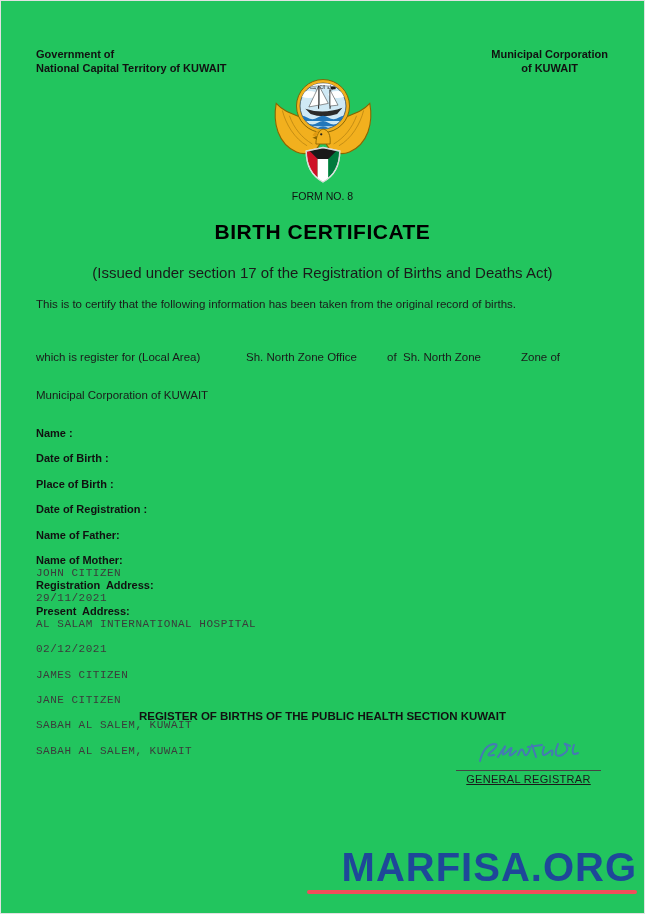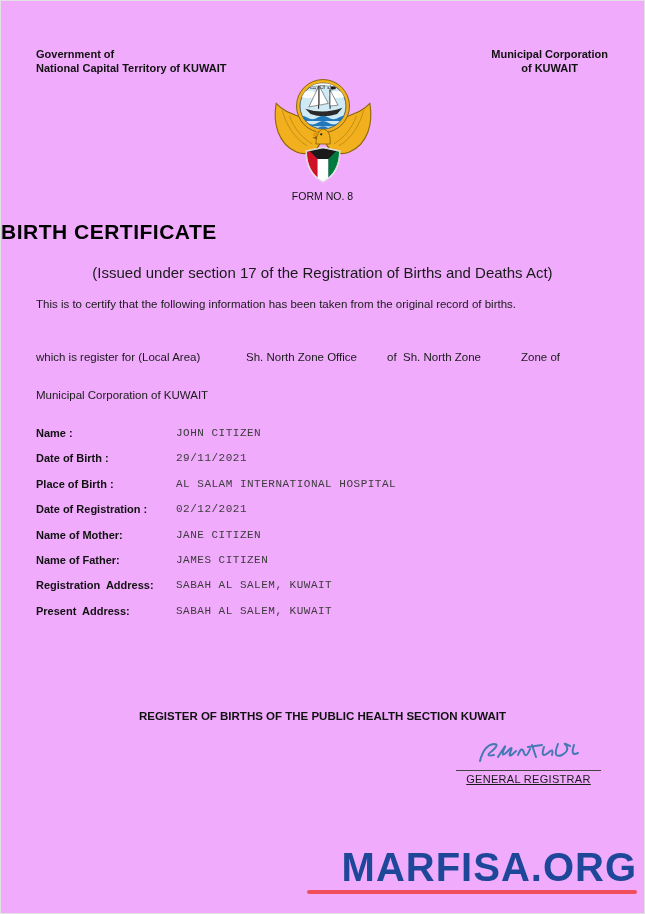--- a/index.html
+++ b/index.html
@@ -3,21 +3,21 @@
 <meta charset="utf-8">
 <style>
   * { margin: 0; padding: 0; box-sizing: border-box; }
   html, body { background: #ffffff; }
   body { font-family: "Liberation Sans", sans-serif; color: #1a1a1a; }
   .page {
     position: relative;
     width: 645px;
     height: 914px;
     margin: 0 auto;
-    background: #f0abfc;
+    background: #22c55e;
     border: 1px solid #e2e2e2;
     overflow: hidden;
   }
   .hdr {
     position: absolute;
     top: 46px;
     font-size: 11px;
     font-weight: bold;
     line-height: 14px;
     color: #111;
@@ -35,21 +35,21 @@
     top: 189px;
     width: 100%;
     text-align: center;
     font-size: 10.5px;
     color: #111;
   }
   .title {
     position: absolute;
     top: 219px;
     width: 100%;
-    text-align: left;
+    text-align: center;
     font-size: 21px;
     font-weight: bold;
     letter-spacing: 0.5px;
     color: #000;
   }
   .subtitle {
     position: absolute;
     top: 263px;
     width: 100%;
     text-align: center;
@@ -78,20 +78,21 @@
   .fields {
     position: absolute;
     top: 426px;
     left: 35px;
     right: 35px;
   }
   .field-row {
     display: flex;
     align-items: flex-start;
     height: 25.4px;
+    flex-direction: column;
   }
   .field-label {
     width: 140px;
     flex: 0 0 140px;
     font-size: 11px;
     font-weight: bold;
     color: #111;
     white-space: pre;
   }
   .field-value {
@@ -254,26 +255,26 @@
     </div>
     <div class="field-row">
       <span class="field-label">Place of Birth :</span>
       <span class="field-value">AL SALAM INTERNATIONAL HOSPITAL</span>
     </div>
     <div class="field-row">
       <span class="field-label">Date of Registration :</span>
       <span class="field-value">02/12/2021</span>
     </div>
     <div class="field-row">
+      <span class="field-label">Name of Father:</span>
+      <span class="field-value">JAMES CITIZEN</span>
+    </div>
+    <div class="field-row">
       <span class="field-label">Name of Mother:</span>
       <span class="field-value">JANE CITIZEN</span>
-    </div>
-    <div class="field-row">
-      <span class="field-label">Name of Father:</span>
-      <span class="field-value">JAMES CITIZEN</span>
     </div>
     <div class="field-row">
       <span class="field-label">Registration  Address:</span>
       <span class="field-value">SABAH AL SALEM, KUWAIT</span>
     </div>
     <div class="field-row">
       <span class="field-label">Present  Address:</span>
       <span class="field-value">SABAH AL SALEM, KUWAIT</span>
     </div>
   </div>

